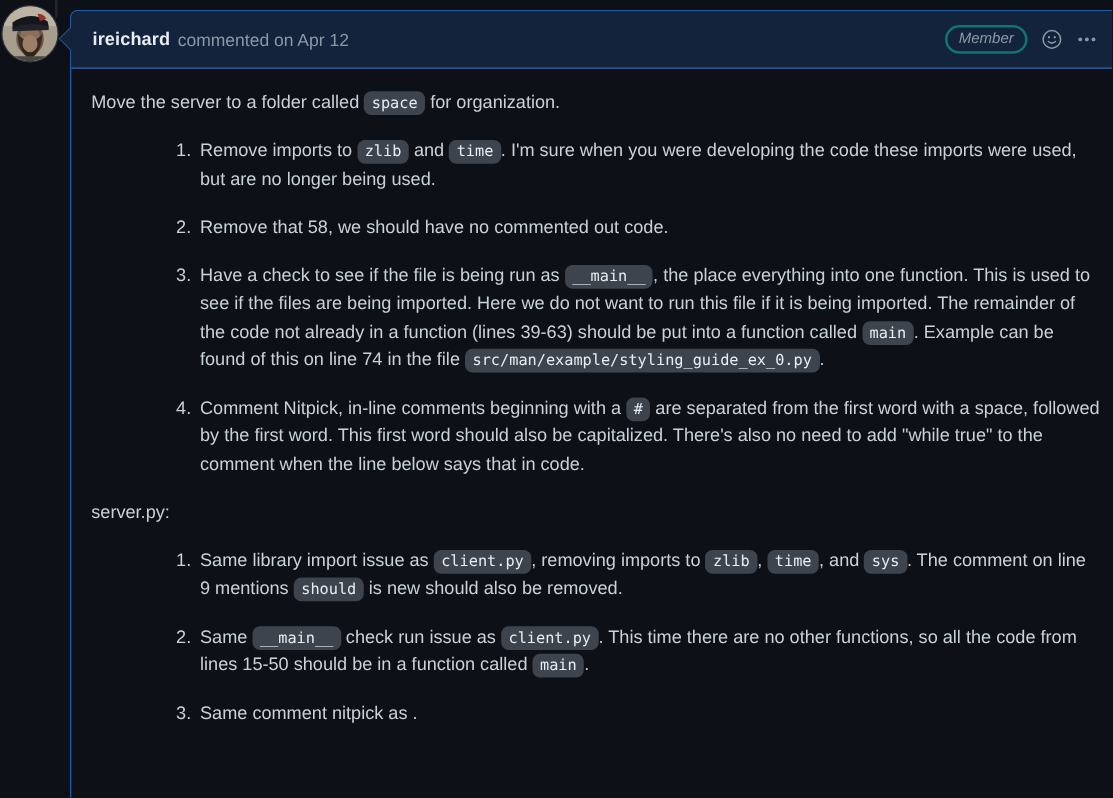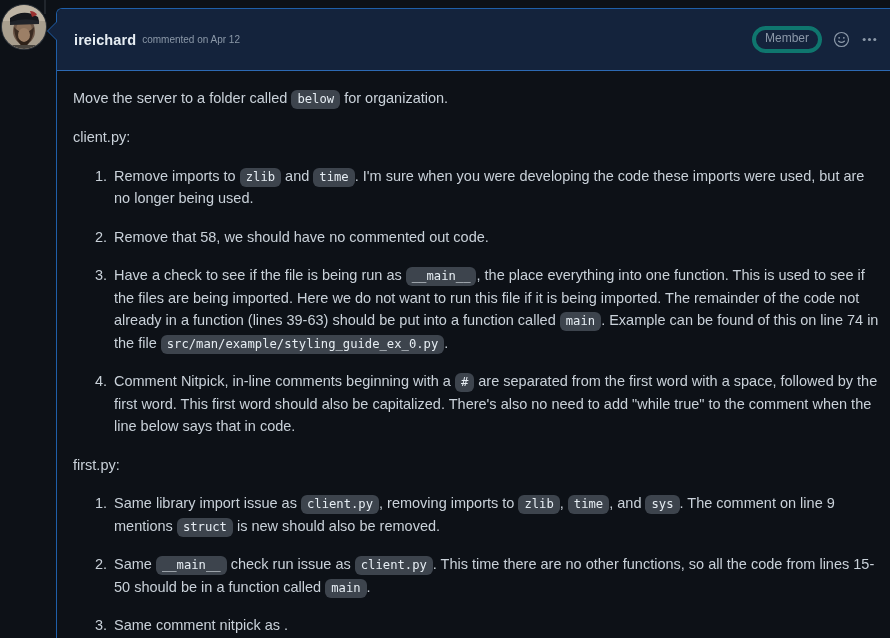--- a/index.html
+++ b/index.html
@@ -88,50 +88,51 @@
     left: 1px;
     top: 0;
     border-style: solid;
     border-width: 9px 9px 9px 0;
     border-color: transparent #14233c transparent transparent;
   }
 
   
   .comment-header {
     position: relative;
-    height: 62px;
+    height: 46px;
     background: #14233c;
     border-bottom: 1px solid #2d6ab4;
     display: flex;
     align-items: center;
     padding: 0 12px 0 17px;
     box-sizing: border-box;
   }
   .author {
     font-weight: bold;
     font-size: 14.5px;
     color: #e6edf3;
     letter-spacing: 0.1px;
   }
   .commented-meta {
-    font-size: 10px;
+    font-size: 14px;
     color: #8b98a8;
     margin-left: 6px;
   }
   .header-spacer { flex: 1; }
 
   .member-badge {
     font-size: 12px;
     color: #8b98a8;
-    border: 4px solid #0f766e;
+    border: 2px solid #0f766e;
     border-radius: 20px;
     padding: 2px 9px 3px;
     line-height: 1.1;
     background: transparent;
     white-space: nowrap;
+    font-style: italic;
   }
   .icon-btn {
     margin-left: 11px;
     display: flex;
     align-items: center;
     justify-content: center;
     color: #8b98a8;
     cursor: pointer;
   }
   .icon-btn svg { display: block; }
@@ -149,20 +150,21 @@
   .comment-body p.tight { margin-bottom: 16px; }
 
   ol.md-list {
     margin: 0 0 16px 0;
     padding-left: 38px;
     list-style-position: outside;
   }
   ol.md-list > li {
     margin-bottom: 16px;
     padding-left: 3px;
+    margin-left: 46px;
   }
   ol.md-list > li:last-child { margin-bottom: 0; }
   ol.md-list > li::marker {
     color: #c9d1d9;
   }
 
   code.chip {
     font-family: "DejaVu Sans Mono", "Liberation Mono", monospace;
     font-size: 12.2px;
     background: #3d444d;
@@ -229,36 +231,35 @@
           <circle cx="13" cy="8" r="1.45"></circle>
         </svg>
       </span>
     </div>
 
     <div class="comment-body">
 
 
       <p>
         <span>Move the server to a folder called</span>
-        <code class="chip">below</code>
+        <code class="chip">space</code>
         <span>for organization.</span>
       </p>
 
-      <p class="tight">client.py:</p>
 
       <ol class="md-list" id="client-list">
           <li>Remove imports to <code class="chip">zlib</code> and <code class="chip">time</code>. I'm sure when you were developing the code these imports were used, but are no longer being used.</li>
           <li>Remove that 58, we should have no commented out code.</li>
           <li>Have a check to see if the file is being run as <code class="chip">__main__</code>, the place everything into one function. This is used to see if the files are being imported. Here we do not want to run this file if it is being imported. The remainder of the code not already in a function (lines 39-63) should be put into a function called <code class="chip">main</code>. Example can be found of this on line 74 in the file <code class="chip">src/man/example/styling_guide_ex_0.py</code>.</li>
           <li>Comment Nitpick, in-line comments beginning with a <code class="chip">#</code> are separated from the first word with a space, followed by the first word. This first word should also be capitalized. There's also no need to add "while true" to the comment when the line below says that in code.</li>
         </ol>
 
-      <p class="tight">first.py:</p>
+      <p class="tight">server.py:</p>
 
       <ol class="md-list" id="server-list">
-          <li>Same library import issue as <code class="chip">client.py</code>, removing imports to <code class="chip">zlib</code>, <code class="chip">time</code>, and <code class="chip">sys</code>. The comment on line 9 mentions <code class="chip">struct</code> is new should also be removed.</li>
+          <li>Same library import issue as <code class="chip">client.py</code>, removing imports to <code class="chip">zlib</code>, <code class="chip">time</code>, and <code class="chip">sys</code>. The comment on line 9 mentions <code class="chip">should</code> is new should also be removed.</li>
           <li>Same <code class="chip">__main__</code> check run issue as <code class="chip">client.py</code>. This time there are no other functions, so all the code from lines 15-50 should be in a function called <code class="chip">main</code>.</li>
           <li>Same comment nitpick as .</li>
         </ol>
 
     </div>
   </div>
 </div>
 
 </body></html>

